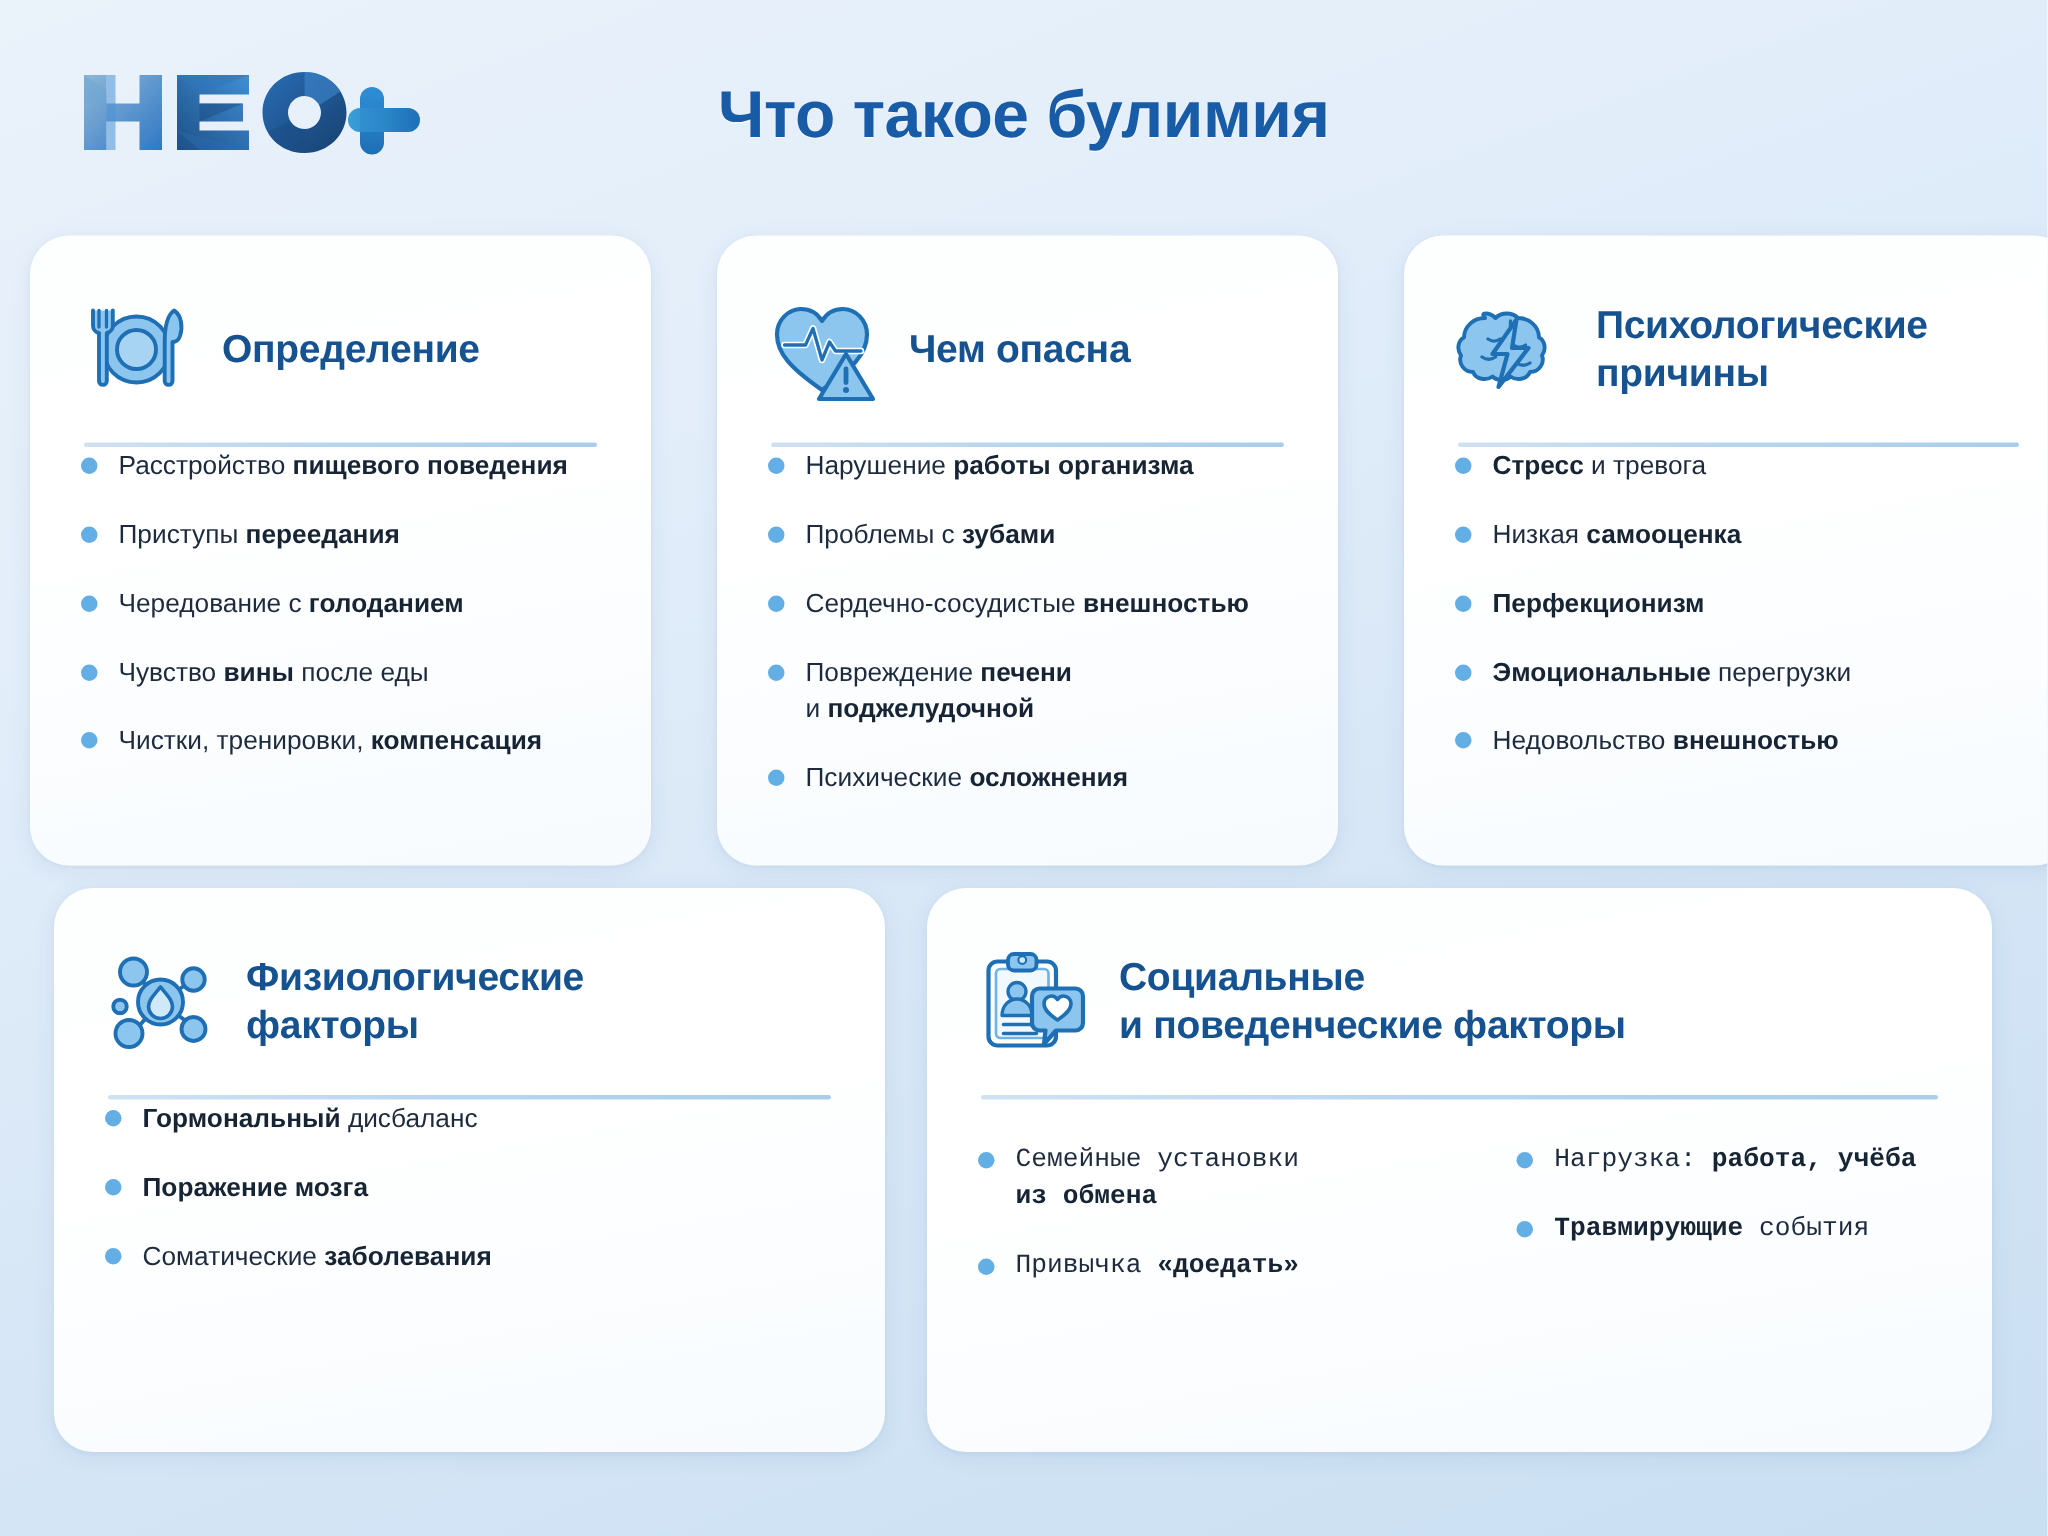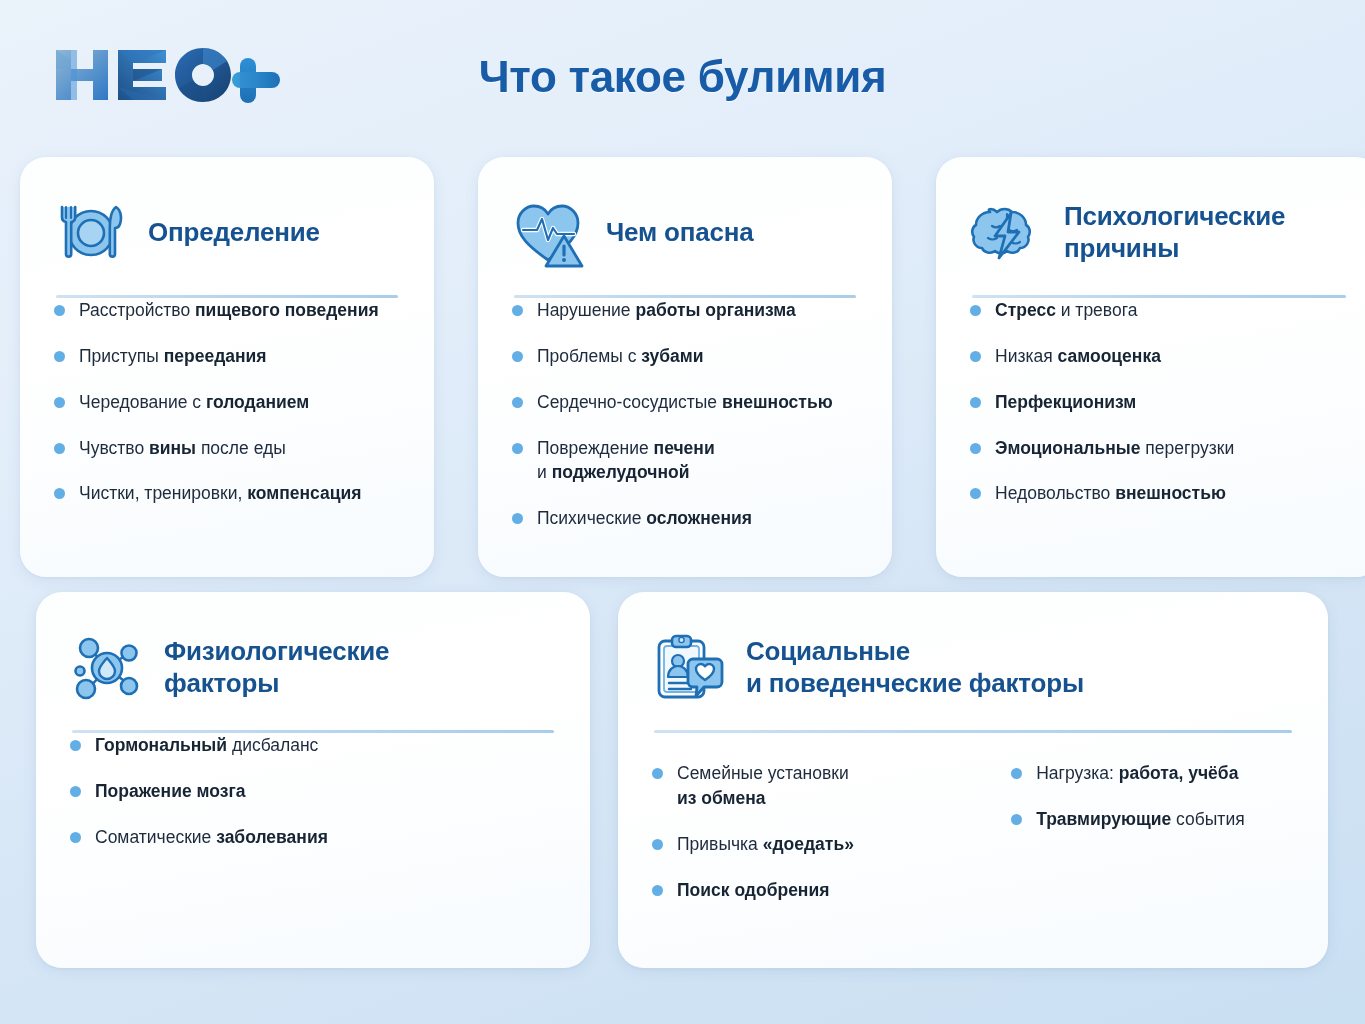--- a/index.html
+++ b/index.html
@@ -134,21 +134,21 @@
   }
 
   .bullets b { font-weight: bold; color: #172433; }
 
   
   .cols {
     display: flex;
     gap: 48px;
     margin-top: 28px;
   }
-  .cols .bullets { margin-top: 0; }
+  .cols .bullets { margin-top: 0; font-family: Liberation Mono, monospace; }
   .col-a { width: 330px; }
   .col-b { width: 300px; }
 </style>
 </head>
 <body>
 
 <div class="header">
 
   <div class="logo">
     <svg viewBox="0 0 235 62" width="235" height="62" aria-hidden="true">
@@ -376,24 +376,20 @@
     <div class="cols">
       <ul class="bullets col-a">
           <li>
             <span class="dot"></span>
             <span>Семейные установки<br><b>из обмена</b></span>
           </li>
           <li>
             <span class="dot"></span>
             <span>Привычка <b>«доедать»</b></span>
           </li>
-          <li>
-            <span class="dot"></span>
-            <span><b>Поиск одобрения</b></span>
-          </li>
         </ul>
       <ul class="bullets col-b">
           <li>
             <span class="dot"></span>
             <span>Нагрузка: <b>работа, учёба</b></span>
           </li>
           <li>
             <span class="dot"></span>
             <span><b>Травмирующие</b> события</span>
           </li>

